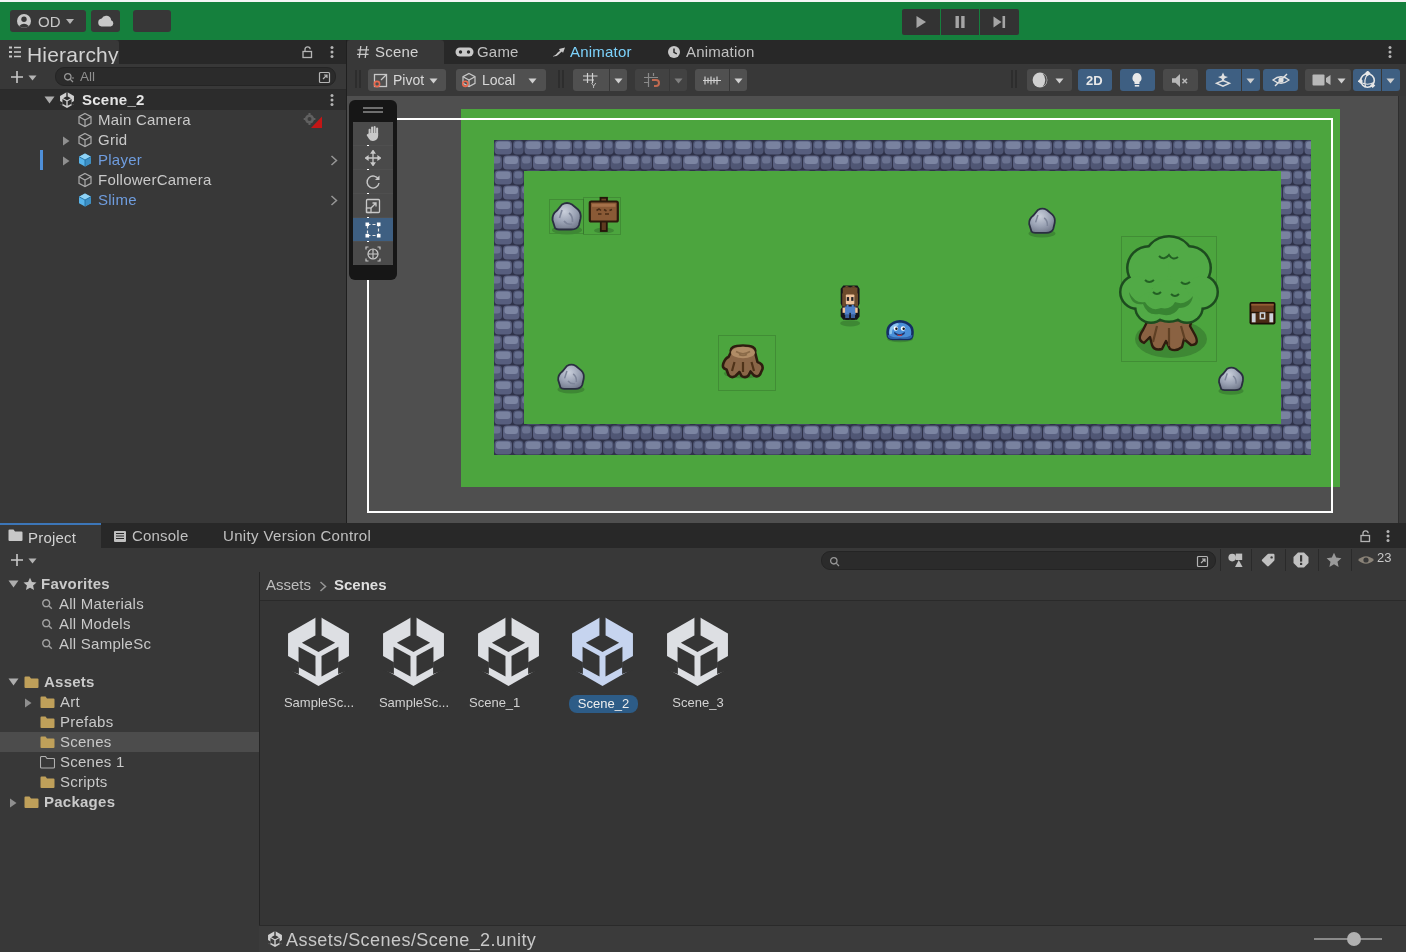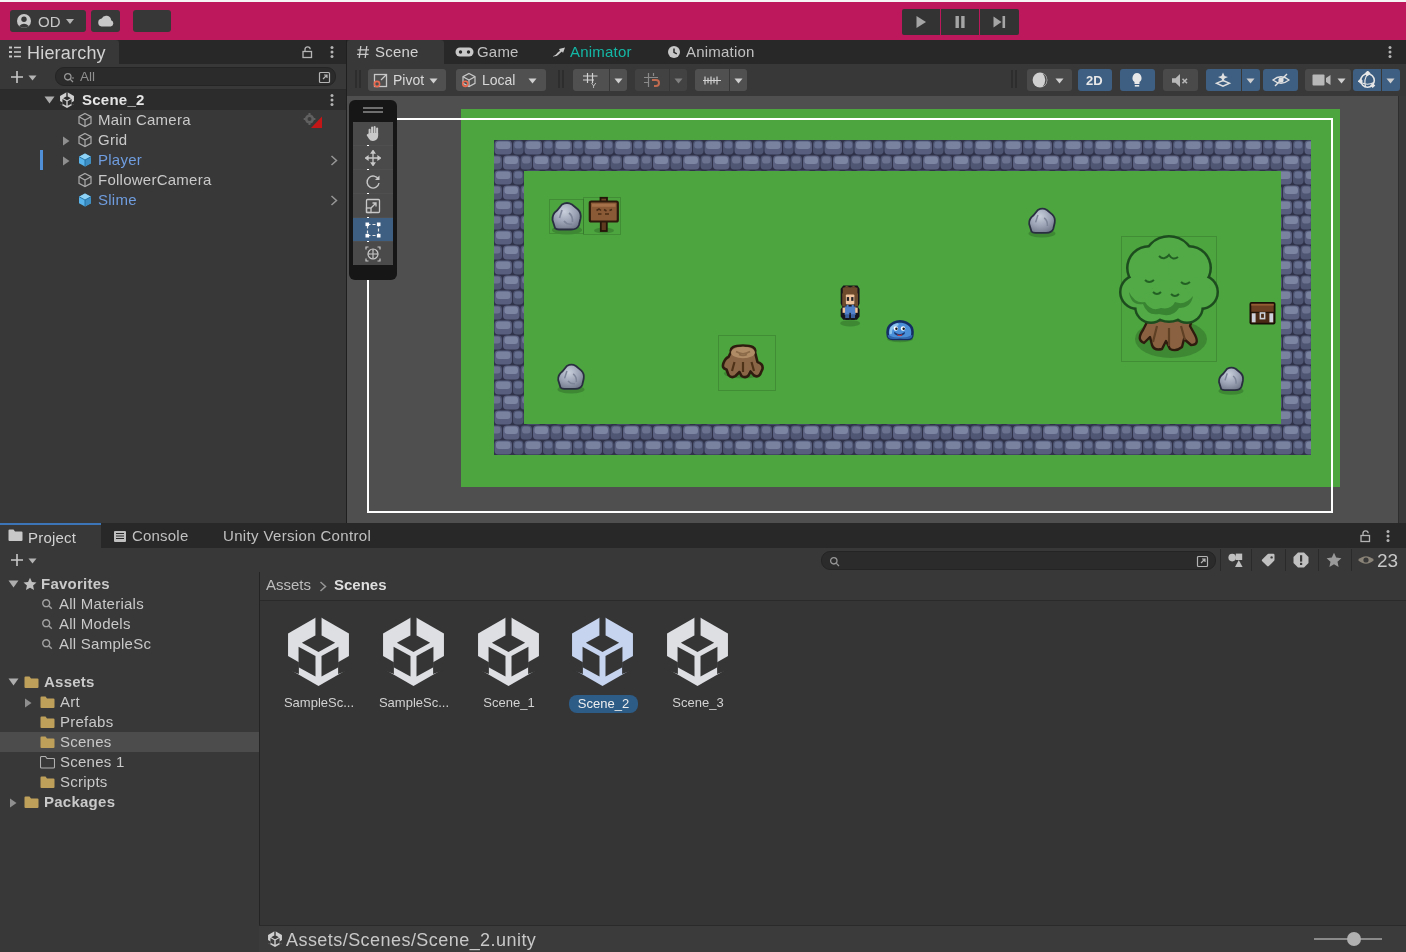--- a/index.html
+++ b/index.html
@@ -7,21 +7,21 @@
 .txt{color:#c9c9c9;font-size:15px;letter-spacing:0.25px;line-height:20px;white-space:nowrap}
 .bold{font-weight:bold}
 .tabbar{background:#282828;}
 .tab-active{background:#383838;}
 svg{display:block}
 </style></head>
 <body>
 
 <div class="abs" style="left:0;top:0;width:1406px;height:2px;background:#f5f5f5"></div>
 
-<div class="abs" id="topbar" style="left:0;top:2px;width:1406px;height:38px;background:#be185d">
+<div class="abs" id="topbar" style="left:0;top:2px;width:1406px;height:38px;background:#15803d">
 
   <div class="abs" style="left:10px;top:8px;width:76px;height:22px;background:#383838;border-radius:3px">
     <svg class="abs" style="left:6px;top:3px" width="16" height="16" viewBox="0 0 16 16">
       <circle cx="8" cy="8" r="7" fill="#c8c8c8"></circle>
       <circle cx="8" cy="6.2" r="2.7" fill="#383838"></circle>
       <path d="M3.2 12.9 Q8 8.6 12.8 12.9 A7 7 0 0 1 3.2 12.9 Z" fill="#383838"></path>
     </svg>
     <span class="abs" style="left:28px;top:3px;color:#c8c8c8;font-size:15px">OD</span>
     <svg class="abs" style="left:55px;top:8px" width="10" height="7" viewBox="0 0 10 7">
         <path d="M1 1 L9 1 L5 6 Z" fill="#b4b4b4"></path>
@@ -60,21 +60,21 @@
 <div class="abs" id="hierarchy" style="left:0;top:40px;width:346px;height:483px;background:#383838">
 
   <div class="abs tabbar" style="left:0;top:0;width:346px;height:24px">
     <div class="abs tab-active" style="left:0;top:0;width:119px;height:24px;border-radius:0 3px 0 0">
       <svg class="abs" style="left:8px;top:5px" width="14" height="14" viewBox="0 0 14 14">
         <g stroke="#c8c8c8" stroke-width="1.4" fill="none">
           <path d="M1 2.5 h3 M1 7 h3 M1 11.5 h3" stroke-width="1.8"></path>
           <path d="M6 2.5 h7 M6 7 h7 M6 11.5 h7"></path>
         </g>
       </svg>
-      <span class="abs" style="left:27px;top:3px;color:#d2d2d2;font-size:18px;letter-spacing:0.2px">Hierarchy</span>
+      <span class="abs" style="left:27px;top:3px;color:#d2d2d2;font-size:21px;letter-spacing:0.2px">Hierarchy</span>
     </div>
 
     <svg class="abs" style="left:300px;top:5px" width="14" height="14" viewBox="0 0 14 14">
         <g stroke="#b4b4b4" stroke-width="1.3" fill="none">
           <rect x="3" y="6.5" width="8.5" height="6"></rect>
           <path d="M5 6.5 V4.5 A2.6 2.6 0 0 1 10.2 4.3"></path>
         </g>
       </svg>
     <svg class="abs" style="left:325px;top:5px" width="14" height="14" viewBox="0 0 14 14">
         <g fill="#b4b4b4">
@@ -226,21 +226,21 @@
     </div>
     <svg class="abs" style="left:108px;top:6px" width="19" height="12" viewBox="0 0 19 12">
         <rect x="0.5" y="1.5" width="18" height="9" rx="4.5" fill="#c8c8c8"></rect>
         <circle cx="5.5" cy="6" r="1.7" fill="#282828"></circle>
         <circle cx="13.5" cy="6" r="1.7" fill="#282828"></circle>
       </svg>
     <span class="abs" style="left:130px;top:3px;color:#c0c0c0;font-size:15px;letter-spacing:0.2px">Game</span>
     <svg class="abs" style="left:205px;top:6px" width="14" height="12" viewBox="0 0 14 12">
         <path d="M1 10 C4 10 5 6 8 5 L7 3 L13 1.5 L11 7 L10 5.5 C7 7 7 10.5 1 10.5 Z" fill="#c8c8c8"></path>
       </svg>
-    <span class="abs" style="left:223px;top:3px;color:#14b8a6;font-size:15px;letter-spacing:0.2px">Animator</span>
+    <span class="abs" style="left:223px;top:3px;color:#7dd3fc;font-size:15px;letter-spacing:0.2px">Animator</span>
     <svg class="abs" style="left:320px;top:5px" width="14" height="14" viewBox="0 0 14 14">
         <circle cx="7" cy="7" r="6" fill="#c8c8c8"></circle>
         <path d="M7 3.5 V7.4 L9.8 8.8" stroke="#282828" stroke-width="1.5" fill="none"></path>
       </svg>
     <span class="abs" style="left:339px;top:3px;color:#c0c0c0;font-size:15px;letter-spacing:0.2px">Animation</span>
     <svg class="abs" style="left:1036px;top:5px" width="14" height="14" viewBox="0 0 14 14">
         <g fill="#b4b4b4">
           <circle cx="7" cy="2.6" r="1.5"></circle>
           <circle cx="7" cy="7" r="1.5"></circle>
           <circle cx="7" cy="11.4" r="1.5"></circle>
@@ -697,21 +697,21 @@
         <rect x="7" y="3.2" width="2.2" height="6.4" fill="#383838"></rect>
         <rect x="7" y="10.8" width="2.2" height="2.2" fill="#383838"></rect>
       </svg>
     <svg class="abs" style="left:1326px;top:4px" width="16" height="16" viewBox="0 0 16 16">
         <path d="M8 0.8 L10.2 5.6 15.4 6.2 11.5 9.7 12.6 14.9 8 12.2 3.4 14.9 4.5 9.7 0.6 6.2 5.8 5.6 Z" fill="#9a9a9a"></path>
       </svg>
     <svg class="abs" style="left:1357px;top:6px" width="18" height="12" viewBox="0 0 18 12">
         <path d="M1 6 Q9 -1.5 17 6 Q9 13.5 1 6 Z" fill="#8a8378"></path>
         <circle cx="9" cy="6" r="2.6" fill="#383838"></circle>
       </svg>
-    <span class="abs" style="left:1377px;top:2px;color:#c8c8c8;font-size:19px">23</span>
+    <span class="abs" style="left:1377px;top:2px;color:#c8c8c8;font-size:13px">23</span>
   </div>
 
   <div class="abs" id="ptree" style="left:0;top:49px;width:259px;height:380px">
     <div class="abs" style="left:0;top:2px;width:259px;height:20px">
       <svg class="abs" style="left:8px;top:6px" width="11" height="8" viewBox="0 0 11 8">
           <path d="M0.5 0.5 h10 L5.5 7.5 Z" fill="#adadad"></path>
         </svg>
       <svg class="abs" style="left:23px;top:3px" width="14" height="14" viewBox="0 0 16 16">
           <path d="M8 0.8 L10.2 5.6 15.4 6.2 11.5 9.7 12.6 14.9 8 12.2 3.4 14.9 4.5 9.7 0.6 6.2 5.8 5.6 Z" fill="#c0c0c0"></path>
         </svg>
@@ -839,21 +839,21 @@
           <polygon points="43.5,0 87,25 87,75 43.5,100 0,75 0,25" fill="#dddfe3"></polygon>
           <g fill="#353535">
             <polygon points="43.5,25.2 67.3,38.3 43.5,51.4 19.7,38.3"></polygon>
             <rect x="39.1" y="-2" width="8.8" height="30"></rect>
             <polygon points="15,44 39.2,57.3 39.2,86.6 15,73.3"></polygon>
             <polygon points="-2,56 15.5,66 15.5,83 -2,76.5"></polygon>
             <polygon points="72,44 47.8,57.3 47.8,86.6 72,73.3"></polygon>
             <polygon points="89,56 71.5,66 71.5,83 89,76.5"></polygon>
           </g>
         </svg>
-      <div class="abs" style="left:209px;top:94px;width:80px;text-align:center;color:#d2d2d2;font-size:13px">Scene_1</div>
+      <div class="abs" style="left:209px;top:94px;width:80px;color:#d2d2d2;font-size:13px">Scene_1</div>
       <svg class="abs" style="left:312px;top:15px" width="61" height="70" viewBox="0 0 87 100">
           <polygon points="43.5,0 87,25 87,75 43.5,100 0,75 0,25" fill="#c6d4ef"></polygon>
           <g fill="#353535">
             <polygon points="43.5,25.2 67.3,38.3 43.5,51.4 19.7,38.3"></polygon>
             <rect x="39.1" y="-2" width="8.8" height="30"></rect>
             <polygon points="15,44 39.2,57.3 39.2,86.6 15,73.3"></polygon>
             <polygon points="-2,56 15.5,66 15.5,83 -2,76.5"></polygon>
             <polygon points="72,44 47.8,57.3 47.8,86.6 72,73.3"></polygon>
             <polygon points="89,56 71.5,66 71.5,83 89,76.5"></polygon>
           </g>

